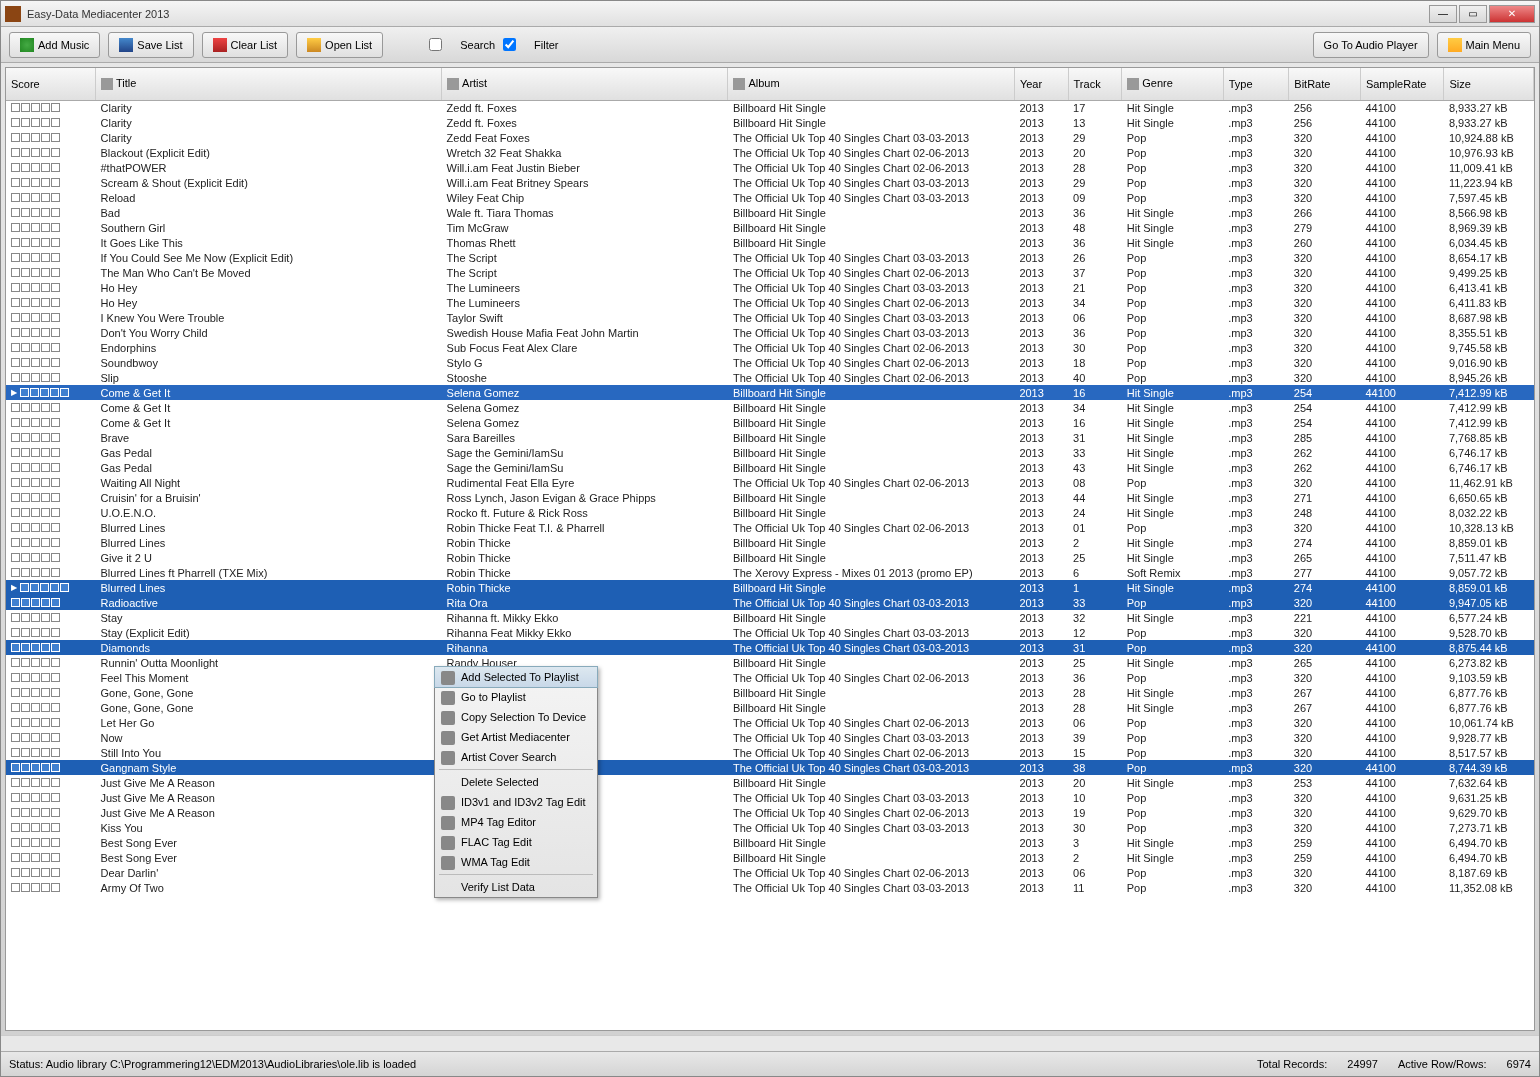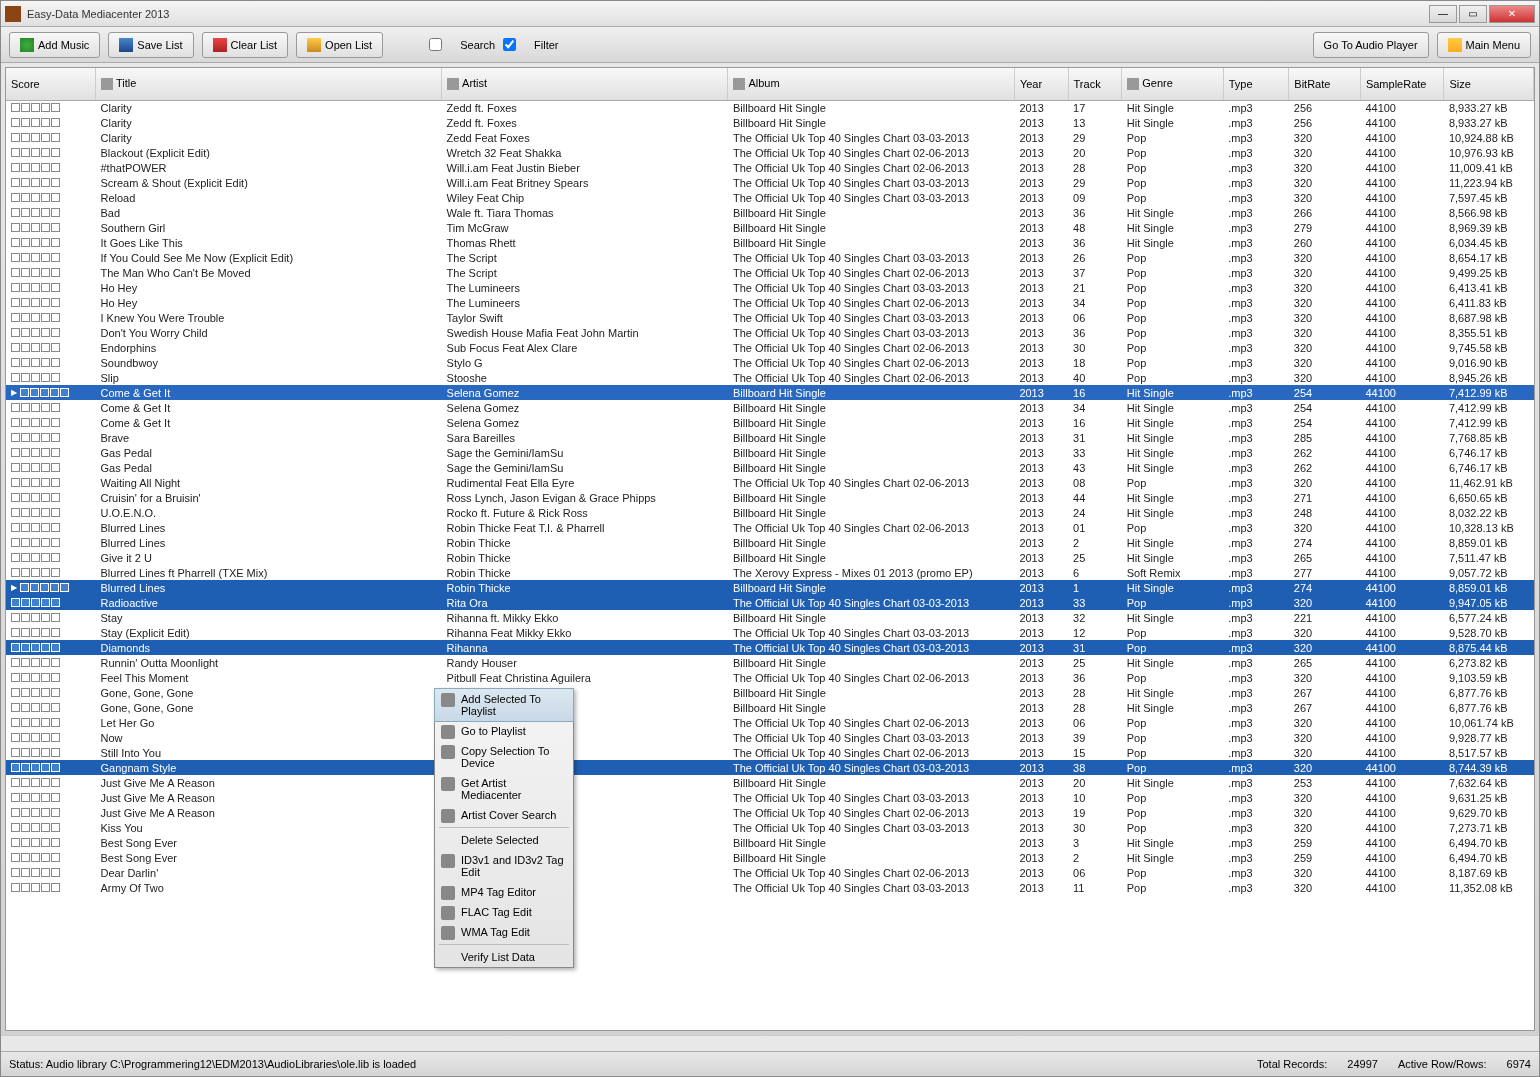--- a/index.html
+++ b/index.html
@@ -28,21 +28,21 @@
 .table-wrap{flex:1;background:#fff;overflow:auto;margin:4px;border:1px solid #999;position:relative}
 table{width:100%;border-collapse:collapse;table-layout:fixed}
 th{background:linear-gradient(to bottom,#f8f8f8,#e0e0e0);border-right:1px solid #ccc;border-bottom:1px solid #aaa;padding:3px 5px;text-align:left;font-weight:normal;height:32px;white-space:nowrap;overflow:hidden}
 th .hico{width:12px;height:12px;display:inline-block;vertical-align:middle;margin-right:3px;background:#999}
 td{padding:1px 5px;height:15px;white-space:nowrap;overflow:hidden;color:#222}
 tr.sel td{background:#1e5fb4;color:#fff}
 tr.sel2 td{background:#2868c0;color:#fff}
 .score-cell{display:flex;gap:1px}
 .score-box{width:9px;height:9px;border:1px solid #888;background:#fff}
 tr.sel .score-box,tr.sel2 .score-box{background:#4080d0;border-color:#fff}
-.ctx-menu{position:absolute;left:428px;top:620px;width:140px;background:linear-gradient(to bottom,#f4f4f4,#e4e4e4);border:1px solid #888;box-shadow:2px 2px 4px rgba(0,0,0,.3);z-index:100}
+.ctx-menu{position:absolute;left:428px;top:598px;width:164px;background:linear-gradient(to bottom,#f4f4f4,#e4e4e4);border:1px solid #888;box-shadow:2px 2px 4px rgba(0,0,0,.3);z-index:100}
 .ctx-item{padding:4px 8px 4px 26px;position:relative;cursor:pointer}
 .ctx-item.hl{background:linear-gradient(to bottom,#dde8f0,#c8d8e8);border:1px solid #8ab;margin:-1px}
 .ctx-item .cico{position:absolute;left:6px;top:4px;width:14px;height:14px;background:#888;border-radius:2px}
 .ctx-sep{height:1px;background:#bbb;margin:2px 4px}
 .statusbar{height:22px;background:linear-gradient(to bottom,#e8e8e8,#d4d4d4);display:flex;align-items:center;padding:12px 8px;border-top:1px solid #aaa;gap:20px}
 .statusbar .spacer{flex:1}
 .hscroll{height:16px;background:#e8e8e8;border-top:1px solid #ccc}
 </style>
 </head>
 <body>

